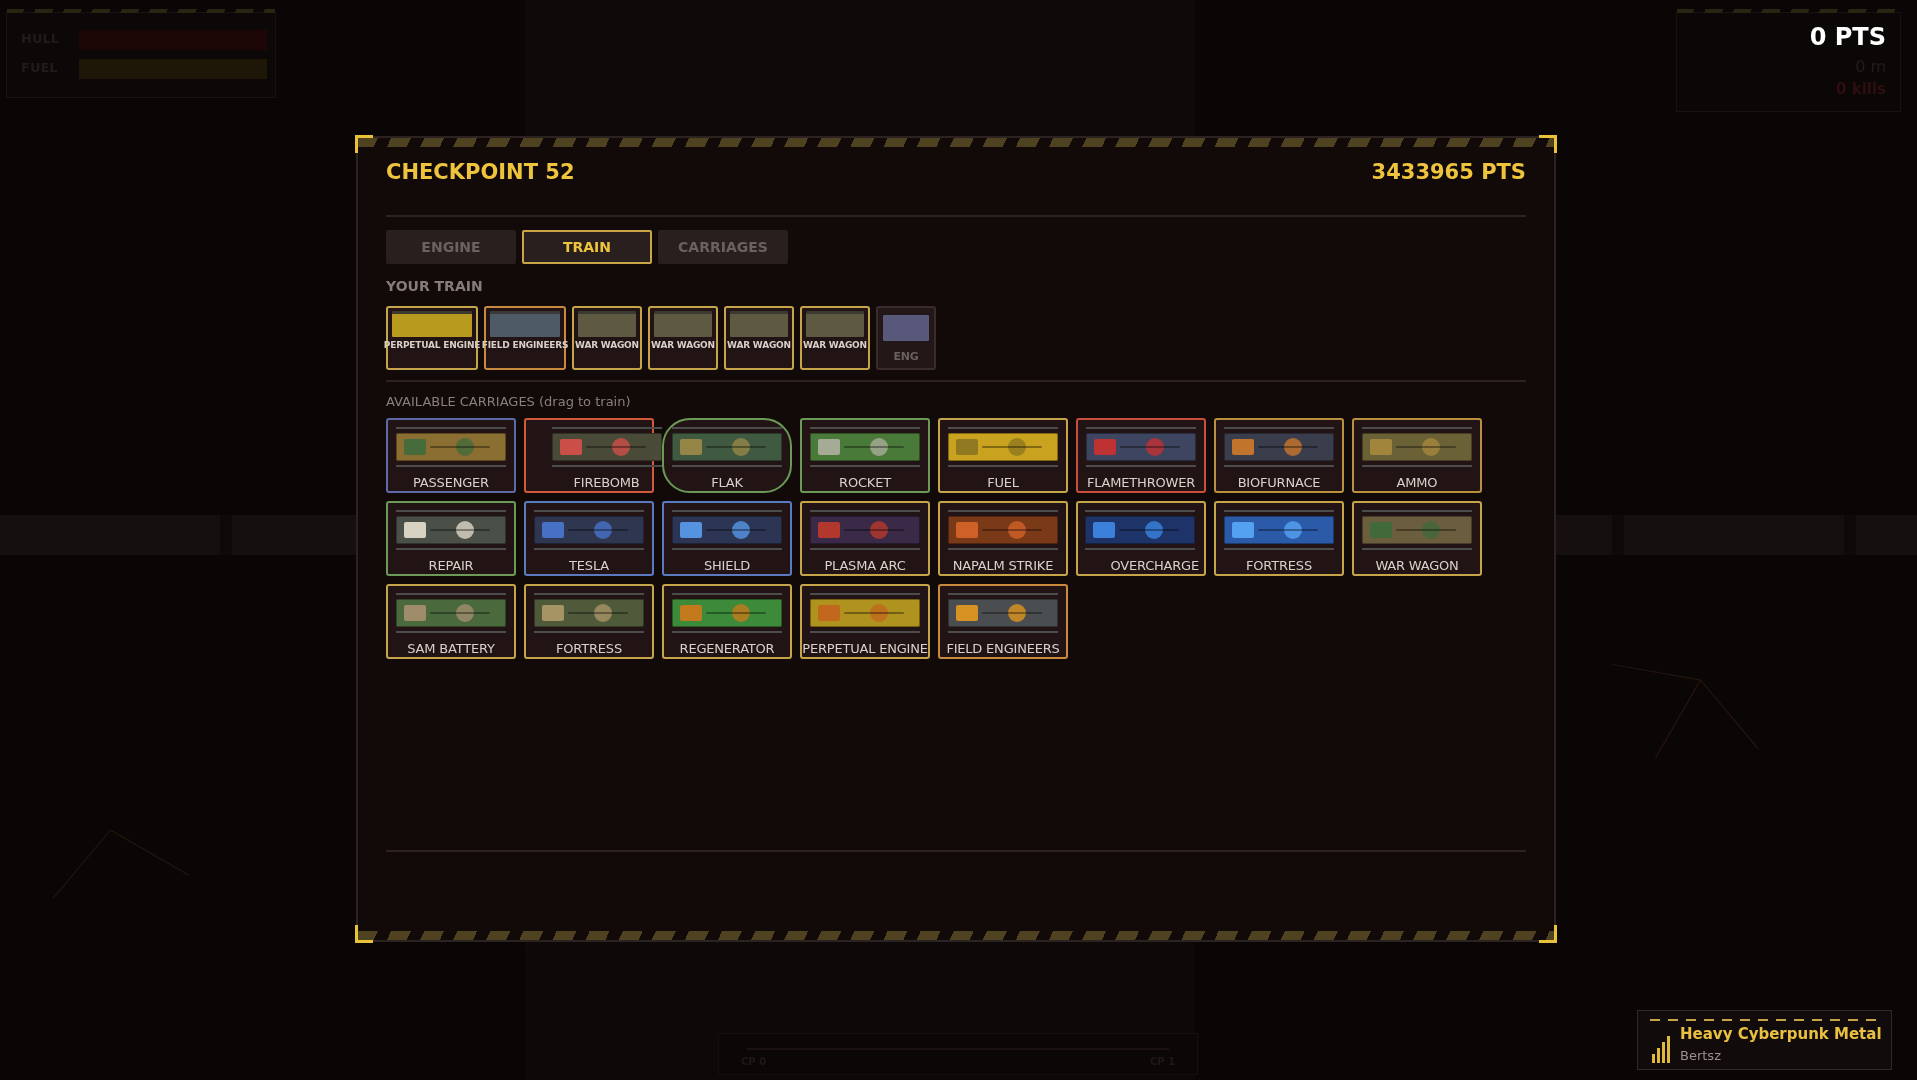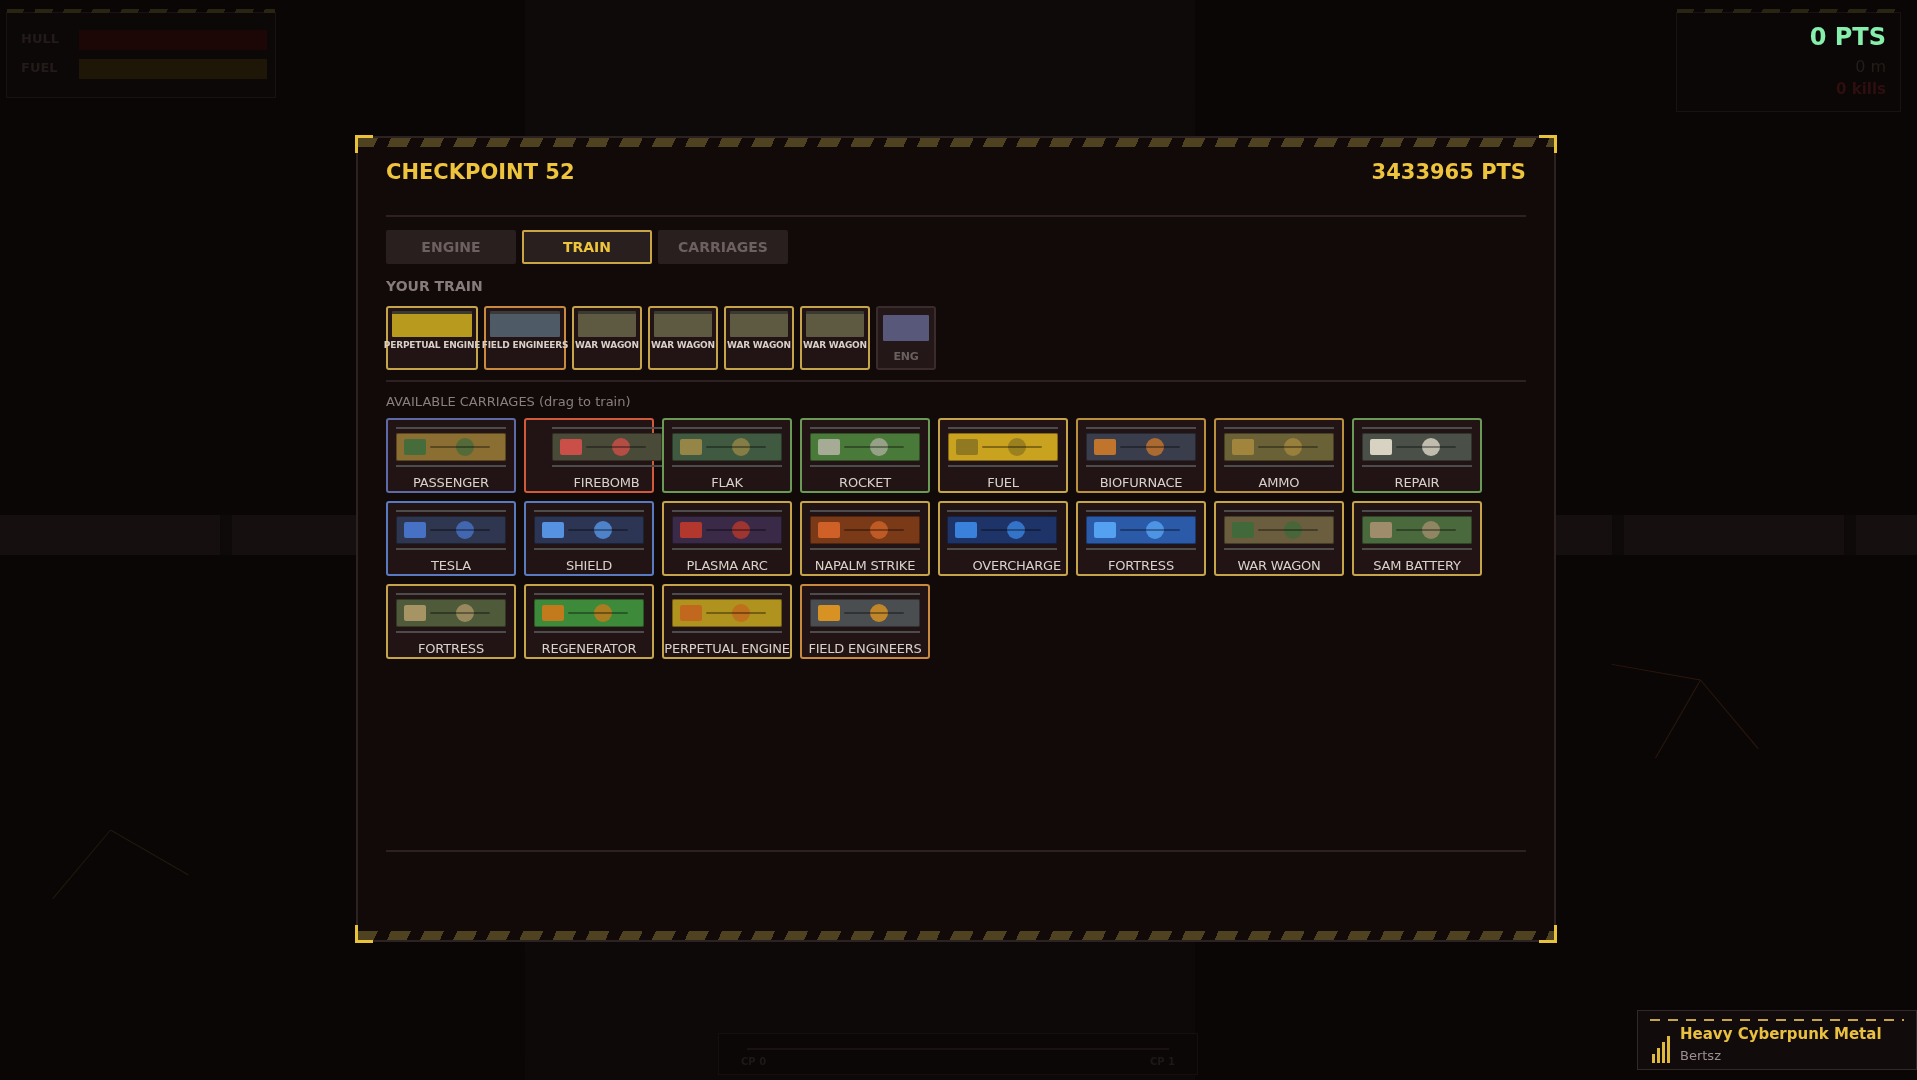--- a/index.html
+++ b/index.html
@@ -17,21 +17,21 @@
   .hud-left { position: absolute; left: 6px; top: 12px; width: 270px; height: 86px;
     border: 1px solid #1a1212; background: #0d0808; }
   .hud-left .stripe { position: absolute; left: 0; right: 0; top: -4px; height: 4px;
     background: repeating-linear-gradient(115deg, #2a2412 0 16px, transparent 16px 26px); }
   .hud-row { position: absolute; left: 14px; font-size: 13px; font-weight: bold; color: #231a1a; }
   .hud-bar { position: absolute; left: 72px; width: 188px; height: 20px; }
   .hud-right { position: absolute; right: 16px; top: 12px; width: 225px; height: 100px;
     border: 1px solid #1a1212; background: #0c0707; text-align: right; padding: 10px 14px 0 0; }
   .hud-right .stripe { position: absolute; left: 0; right: 0; top: -4px; height: 4px;
     background: repeating-linear-gradient(115deg, #2a2412 0 16px, transparent 16px 26px); }
-  .hud-pts { font-size: 24px; color: #86efac; font-weight: bold; }
+  .hud-pts { font-size: 24px; color: #ffffff; font-weight: bold; }
   .hud-dist { font-size: 16px; color: #231d1a; margin-top: 6px; }
   .hud-kills { font-size: 15px; color: #2e0e0e; margin-top: 4px; font-weight: bold; }
   .bottom-progress { position: absolute; left: 718px; top: 1033px; width: 480px; height: 42px;
     border: 1px solid #141010; background: #0b0707; }
   .bp-line { position: absolute; left: 28px; right: 28px; top: 14px; height: 2px; background: #1a1212; }
   .bp-label { position: absolute; top: 22px; font-size: 10px; color: #1f1818; font-weight: bold; }
 
   
   .modal { position: absolute; left: 356px; top: 136px; width: 1200px; height: 806px;
     background: #120909; border: 2px solid #2c2222; }
@@ -74,21 +74,21 @@
   .card .img .rail { position: absolute; left: 4px; right: 4px; height: 2px; background: #4c4c4c; }
   .card .img .body { position: absolute; left: 4px; right: 4px; top: 9px; bottom: 9px; border-radius: 2px; }
   .card .img .part { position: absolute; border-radius: 2px; }
 
   .depart-wrap { position: absolute; left: 0; right: 0; top: 726px; display: flex; justify-content: center; }
   .depart { width: 220px; height: 44px; background: #f0c928; border: 2px solid #d9b020; border-radius: 2px;
     box-shadow: 0 0 14px 2px rgba(240,201,40,.45); color: #1c1408; font-size: 18px; font-weight: bold;
     display: flex; align-items: center; justify-content: center; cursor: pointer; font-family: "Liberation Sans", sans-serif; }
 
   
-  .music { position: absolute; left: 1637px; top: 1010px; width: 280px; height: 60px;
+  .music { position: absolute; left: 1637px; top: 1010px; width: 255px; height: 60px;
     background: #120b0b; border: 1px solid #332828; }
   .music .dash { position: absolute; left: 12px; right: 12px; top: 8px; height: 2px;
     background: repeating-linear-gradient(90deg, #c6a54a 0 10px, transparent 10px 18px); }
   .music .bars { position: absolute; left: 14px; top: 24px; display: flex; align-items: flex-end; gap: 2px; height: 28px; }
   .music .bars span { width: 3px; background: #e0b83a; }
   .music .song { position: absolute; left: 42px; top: 14px; font-size: 15px; font-weight: bold; color: #e9c040; white-space: nowrap; }
   .music .artist { position: absolute; left: 42px; top: 37px; font-size: 13px; color: #9a9090; }
 </style>
 </head>
 <body>
@@ -193,21 +193,21 @@
         <div class="img">
           <div class="rail" style="top:3px"></div>
           <div class="rail" style="bottom:3px"></div>
           <div class="body" style="background:#4a4a38;box-shadow: inset 0 0 0 1px rgba(0,0,0,.35)"></div>
           <div class="part" style="left:12px;top:15px;width:22px;height:16px;background:#d8504a;opacity:.9"></div>
           <div class="part" style="left:64px;top:14px;width:18px;height:18px;border-radius:50%;background:#d8504a;opacity:.75"></div>
           <div class="part" style="left:38px;top:22px;width:60px;height:2px;background:rgba(0,0,0,.35)"></div>
         </div>
         <div class="lbl">FIREBOMB</div>
       </div>
-      <div class="card" style="border-color: rgb(106, 154, 85);">
+      <div class="card" style="border-color: rgb(106, 154, 85); border-radius: 28px;">
         <div class="img">
           <div class="rail" style="top:3px"></div>
           <div class="rail" style="bottom:3px"></div>
           <div class="body" style="background:#3f5a40;box-shadow: inset 0 0 0 1px rgba(0,0,0,.35)"></div>
           <div class="part" style="left:12px;top:15px;width:22px;height:16px;background:#9e8a48;opacity:.9"></div>
           <div class="part" style="left:64px;top:14px;width:18px;height:18px;border-radius:50%;background:#9e8a48;opacity:.75"></div>
           <div class="part" style="left:38px;top:22px;width:60px;height:2px;background:rgba(0,0,0,.35)"></div>
         </div>
         <div class="lbl">FLAK</div>
       </div>
@@ -225,20 +225,31 @@
       <div class="card" style="border-color: rgb(198, 165, 74);">
         <div class="img">
           <div class="rail" style="top:3px"></div>
           <div class="rail" style="bottom:3px"></div>
           <div class="body" style="background:#c9a21f;box-shadow: inset 0 0 0 1px rgba(0,0,0,.35)"></div>
           <div class="part" style="left:12px;top:15px;width:22px;height:16px;background:#8a7420;opacity:.9"></div>
           <div class="part" style="left:64px;top:14px;width:18px;height:18px;border-radius:50%;background:#8a7420;opacity:.75"></div>
           <div class="part" style="left:38px;top:22px;width:60px;height:2px;background:rgba(0,0,0,.35)"></div>
         </div>
         <div class="lbl">FUEL</div>
+      </div>
+      <div class="card" style="border-color: rgb(200, 80, 58);">
+        <div class="img">
+          <div class="rail" style="top:3px"></div>
+          <div class="rail" style="bottom:3px"></div>
+          <div class="body" style="background:#3e4560;box-shadow: inset 0 0 0 1px rgba(0,0,0,.35)"></div>
+          <div class="part" style="left:12px;top:15px;width:22px;height:16px;background:#cc3030;opacity:.9"></div>
+          <div class="part" style="left:64px;top:14px;width:18px;height:18px;border-radius:50%;background:#cc3030;opacity:.75"></div>
+          <div class="part" style="left:38px;top:22px;width:60px;height:2px;background:rgba(0,0,0,.35)"></div>
+        </div>
+        <div class="lbl">FLAMETHROWER</div>
       </div>
       <div class="card" style="border-color: rgb(184, 144, 62);">
         <div class="img">
           <div class="rail" style="top:3px"></div>
           <div class="rail" style="bottom:3px"></div>
           <div class="body" style="background:#3a3e4c;box-shadow: inset 0 0 0 1px rgba(0,0,0,.35)"></div>
           <div class="part" style="left:12px;top:15px;width:22px;height:16px;background:#d07a28;opacity:.9"></div>
           <div class="part" style="left:64px;top:14px;width:18px;height:18px;border-radius:50%;background:#d07a28;opacity:.75"></div>
           <div class="part" style="left:38px;top:22px;width:60px;height:2px;background:rgba(0,0,0,.35)"></div>
         </div>

